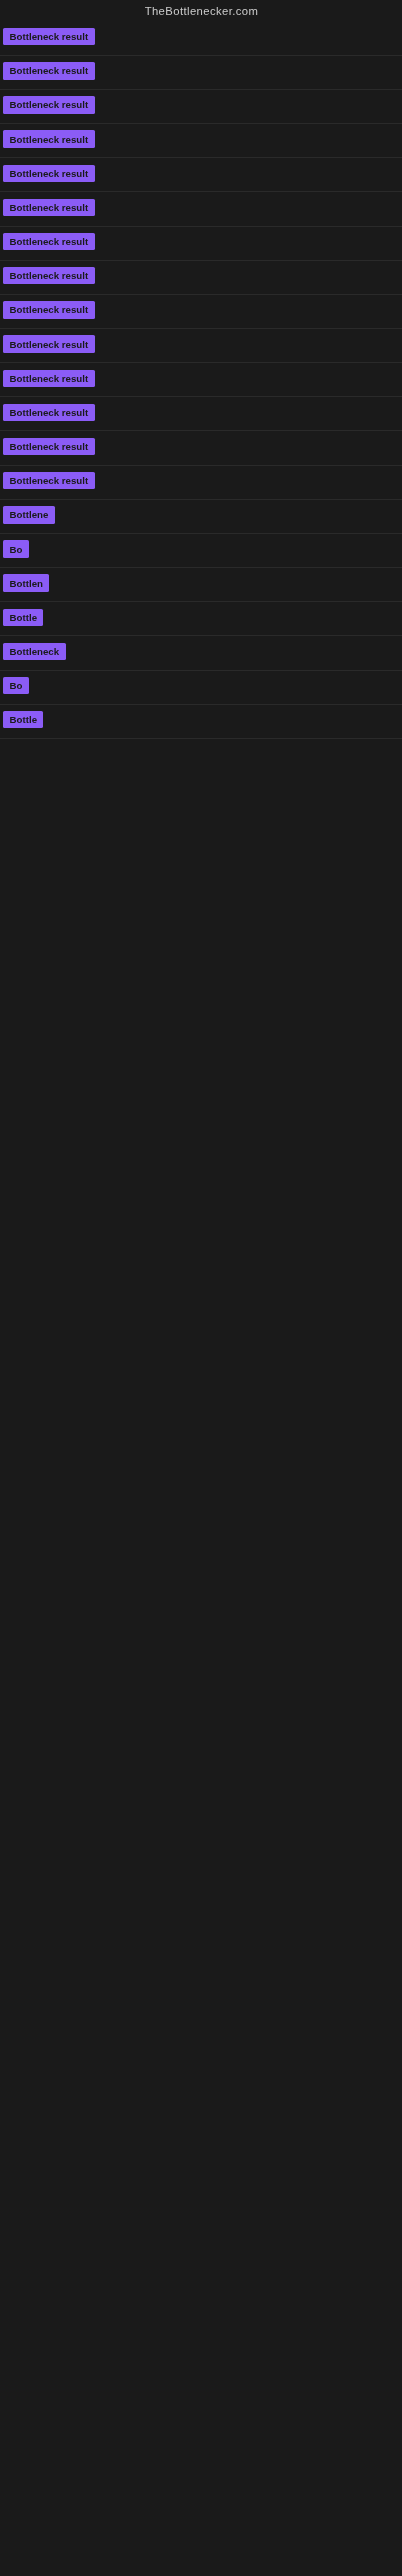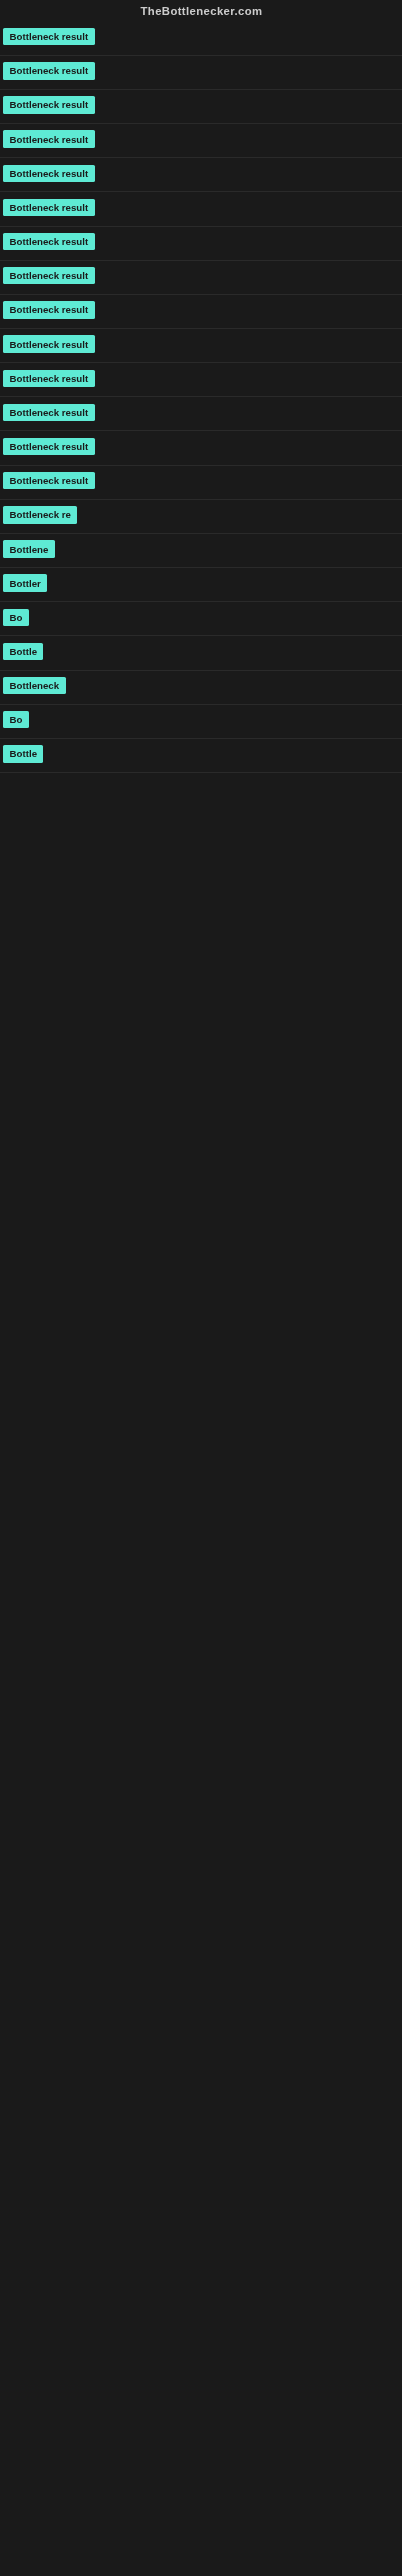--- a/index.html
+++ b/index.html
@@ -15,26 +15,25 @@
       font-family: Arial, sans-serif;
       position: relative;
     }
 
     .site-title {
       text-align: center;
       color: #cccccc;
       font-size: 11.3px;
       padding: 4.8px 0;
       letter-spacing: 0.4px;
-      font-weight: bold;
     }
 
     .bottleneck-badge {
       display: inline-block;
-      background-color: #5eead4;
+      background-color: #8b5cf6;
       color: #1a1a1a;
       font-size: 9.7px;
       font-weight: bold;
       padding: 3.2px 6.4px;
       border-radius: 1.6px;
       white-space: nowrap;
       overflow: hidden;
     }
 
     .row {
@@ -59,22 +58,21 @@
     <div class="row"><span class="bottleneck-badge">Bottleneck result</span></div>
     <div class="row"><span class="bottleneck-badge">Bottleneck result</span></div>
     <div class="row"><span class="bottleneck-badge">Bottleneck result</span></div>
     <div class="row"><span class="bottleneck-badge">Bottleneck result</span></div>
     <div class="row"><span class="bottleneck-badge">Bottleneck result</span></div>
     <div class="row"><span class="bottleneck-badge">Bottleneck result</span></div>
     <div class="row"><span class="bottleneck-badge">Bottleneck result</span></div>
     <div class="row"><span class="bottleneck-badge">Bottleneck result</span></div>
     <div class="row"><span class="bottleneck-badge">Bottleneck result</span></div>
     <div class="row"><span class="bottleneck-badge">Bottleneck result</span></div>
-    <div class="row"><span class="bottleneck-badge">Bottleneck re</span></div>
     <div class="row"><span class="bottleneck-badge">Bottlene</span></div>
-    <div class="row"><span class="bottleneck-badge">Bottler</span></div>
     <div class="row"><span class="bottleneck-badge">Bo</span></div>
+    <div class="row"><span class="bottleneck-badge">Bottlen</span></div>
     <div class="row"><span class="bottleneck-badge">Bottle</span></div>
     <div class="row"><span class="bottleneck-badge">Bottleneck</span></div>
     <div class="row"><span class="bottleneck-badge">Bo</span></div>
     <div class="row"><span class="bottleneck-badge">Bottle</span></div>
   </div>
 
 
 </body></html>

